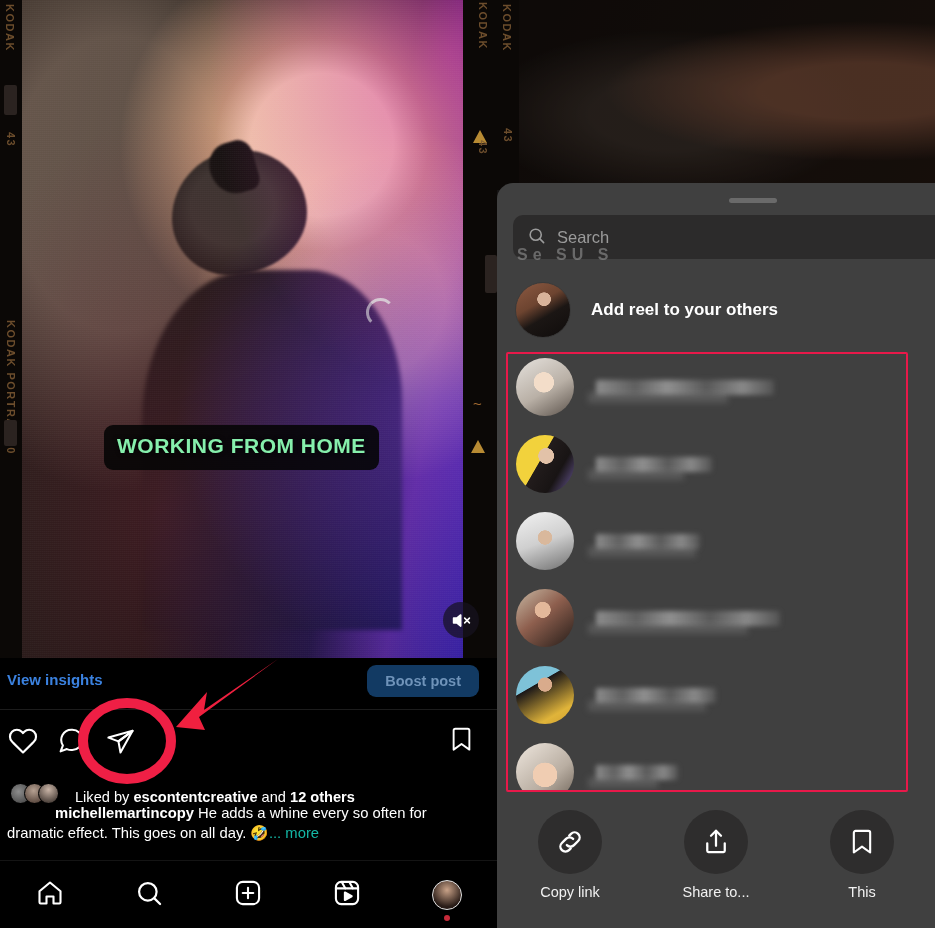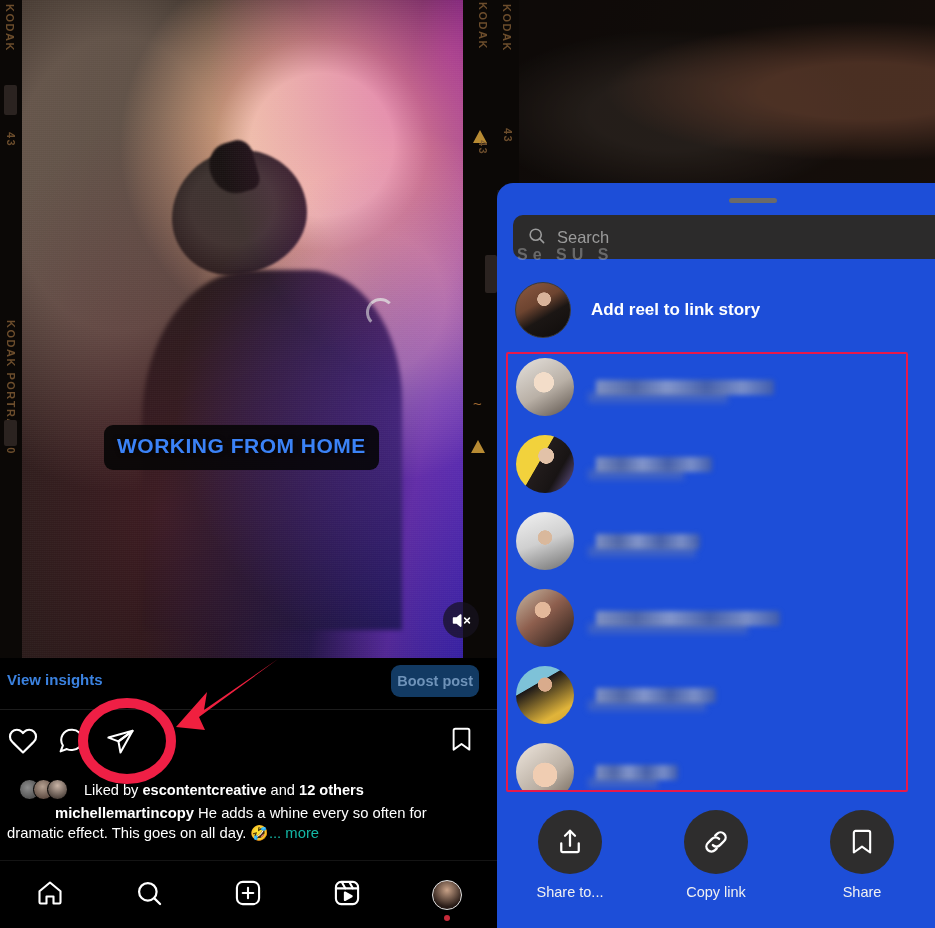--- a/index.html
+++ b/index.html
@@ -91,21 +91,21 @@
     border-radius: 42% 36% 0 0; filter: blur(2px);
   }
 
   .caption-box {
     position: absolute; left: 104px; top: 425px;
     background: rgba(5,5,5,.88);
     border-radius: 9px; padding: 8px 13px 10px 13px;
     z-index: 7;
   }
   .caption-box div {
-    color: #3b82f6; font-size: 21px; font-weight: bold;
+    color: #86efac; font-size: 21px; font-weight: bold;
     letter-spacing: .5px; line-height: 1.28; white-space: nowrap;
     text-shadow: 0 0 4px rgba(0,0,0,.8);
   }
   #spinner {
     position: absolute; left: 366px; top: 298px; width: 29px; height: 29px;
     border: 3px solid rgba(255,255,255,0);
     border-top-color: rgba(225,225,225,.78);
     border-left-color: rgba(225,225,225,.6);
     border-radius: 50%; z-index: 7;
   }
@@ -119,37 +119,37 @@
   #insights-row {
     position: absolute; left: 0; top: 658px; width: 497px; height: 52px;
     border-bottom: 1px solid #1c1c1c;
   }
   #view-insights {
     position: absolute; left: 7px; top: 13px;
     font-size: 15px; font-weight: bold; color: #3b82e0;
   }
   #boost-post {
     position: absolute; right: 18px; top: 7px;
-    padding: 8px 6px; border-radius: 9px;
+    padding: 8px 18px; border-radius: 9px;
     background: #123a63; color: #6f93b9;
     font-size: 14.5px; font-weight: bold;
   }
 
   #action-row {
     position: absolute; left: 0; top: 712px; width: 497px; height: 62px;
   }
   .act-icon { position: absolute; top: 14px; }
   #act-like { left: 8px; }
   #act-comment { left: 57px; }
   #act-share { left: 106px; }
   #act-save { right: 22px; }
 
   #likes-row {
-    position: absolute; left: 12px; top: 775px; width: 497px; height: 30px;
-    display: flex; align-items: center;
+    position: absolute; left: 3px; top: 775px; width: 497px; height: 30px;
+    display: flex; align-items: flex-end;
   }
   .liker-stack { position: relative; width: 56px; height: 22px; margin-left: 7px; }
   .liker-av {
     position: absolute; top: 0; width: 21px; height: 21px; border-radius: 50%;
     border: 1.5px solid #000;
   }
   .liker-av:nth-child(1) { left: 0; background: radial-gradient(circle at 40% 40%, #8d8d8d, #3a3a3a); }
   .liker-av:nth-child(2) { left: 14px; background: radial-gradient(circle at 45% 35%, #b5a091, #413028); }
   .liker-av:nth-child(3) { left: 28px; background: radial-gradient(circle at 50% 30%, #c9b4a6, #2c2420); }
   #likes-text {
@@ -197,21 +197,21 @@
       radial-gradient(ellipse at 40% 60%, rgba(120,102,90,.45) 0 22%, rgba(0,0,0,0) 52%),
       linear-gradient(120deg, #1a1310, #221813 50%, #2b1c15);
     filter: brightness(.5);
   }
   #right-film {
     position: absolute; left: 0; top: 0; width: 22px; height: 190px; background: #0b0806;
   }
 
   #share-sheet {
     position: absolute; left: 0; top: 183px; right: 0; bottom: 0;
-    background: #1d4ed8;
+    background: #404040;
     border-top-left-radius: 16px;
     padding-left: 13px;
   }
   #drag-handle {
     position: absolute; left: 232px; top: 15px; width: 48px; height: 5px;
     border-radius: 3px; background: #6a6a6a;
   }
   #sheet-search {
     position: absolute; left: 16px; top: 32px; right: -20px; height: 44px;
     background: #2c2b2b; border-radius: 10px;
@@ -435,21 +435,21 @@
               <circle cx="11" cy="11" r="7"></circle>
               <line x1="16" y1="16" x2="21" y2="21"></line>
             </svg>
         </span>
         <span id="search-placeholder">Search</span>
       </div>
       <div id="search-ghost">Se SU S</div>
 
       <div id="story-row">
         <div id="story-avatar"></div>
-        <div id="story-label">Add reel to link story</div>
+        <div id="story-label">Add reel to your others</div>
       </div>
 
       <div id="contacts-box">
         <div id="contacts-list">
             <div class="contact-row" style="top: 4px;">
               <div class="c-avatar" style="background: radial-gradient(circle at 48% 42%, rgb(243, 221, 201) 0px, rgb(243, 221, 201) 22%, rgba(0, 0, 0, 0) 23%), linear-gradient(150deg, rgb(230, 226, 221), rgb(185, 176, 166) 55%, rgb(90, 81, 74));"></div>
               <div class="c-name" style="width: 178px;"></div>
             </div>
             <div class="c-name2" style="width: 140px; top: 38px;"></div>
             <div class="contact-row" style="top: 81px;">
@@ -474,43 +474,43 @@
             <div class="c-name2" style="width: 118px; top: 346px;"></div>
             <div class="contact-row" style="top: 389px;">
               <div class="c-avatar" style="background: radial-gradient(circle at 50% 55%, rgb(240, 205, 178) 0px, rgb(240, 205, 178) 28%, rgba(0, 0, 0, 0) 29%), linear-gradient(140deg, rgb(239, 231, 222), rgb(185, 174, 162) 60%, rgb(110, 99, 88));"></div>
               <div class="c-name" style="width: 82px;"></div>
             </div>
             <div class="c-name2" style="width: 70px; top: 423px;"></div>
           </div>
       </div>
 
       <div id="sheet-actions">
+          <div class="sheet-act">
+            <div class="sheet-act-circle">
+              <svg width="30" height="30" viewBox="0 0 24 24" fill="none" stroke="#fff" stroke-width="1.9" stroke-linecap="round" stroke-linejoin="round">
+                <path d="M9.5 14.5a4 4 0 0 0 5.7 0l3.3-3.3a4 4 0 0 0-5.7-5.7l-1.4 1.4"></path>
+                <path d="M14.5 9.5a4 4 0 0 0-5.7 0l-3.3 3.3a4 4 0 0 0 5.7 5.7l1.4-1.4"></path>
+              </svg>
+            </div>
+            <div class="sheet-act-label">Copy link</div>
+          </div>
           <div class="sheet-act">
             <div class="sheet-act-circle">
               <svg width="30" height="30" viewBox="0 0 24 24" fill="none" stroke="#fff" stroke-width="1.8" stroke-linecap="round" stroke-linejoin="round">
                 <path d="M12 3v12"></path>
                 <path d="M8 7l4-4 4 4"></path>
                 <path d="M5 13v6a1 1 0 0 0 1 1h12a1 1 0 0 0 1-1v-6"></path>
               </svg>
             </div>
             <div class="sheet-act-label">Share to...</div>
           </div>
           <div class="sheet-act">
             <div class="sheet-act-circle">
-              <svg width="30" height="30" viewBox="0 0 24 24" fill="none" stroke="#fff" stroke-width="1.9" stroke-linecap="round" stroke-linejoin="round">
-                <path d="M9.5 14.5a4 4 0 0 0 5.7 0l3.3-3.3a4 4 0 0 0-5.7-5.7l-1.4 1.4"></path>
-                <path d="M14.5 9.5a4 4 0 0 0-5.7 0l-3.3 3.3a4 4 0 0 0 5.7 5.7l1.4-1.4"></path>
-              </svg>
-            </div>
-            <div class="sheet-act-label">Copy link</div>
-          </div>
-          <div class="sheet-act">
-            <div class="sheet-act-circle">
               <svg width="28" height="28" viewBox="0 0 24 24" fill="none" stroke="#fff" stroke-width="1.8" stroke-linecap="round" stroke-linejoin="round">
                 <path d="M19 21l-7-5-7 5V4a1.5 1.5 0 0 1 1.5-1.5h11A1.5 1.5 0 0 1 19 4z"></path>
               </svg>
             </div>
-            <div class="sheet-act-label">Share</div>
+            <div class="sheet-act-label">This</div>
           </div>
         </div>
     </div>
   </div>
 </div>
 
 </body></html>

